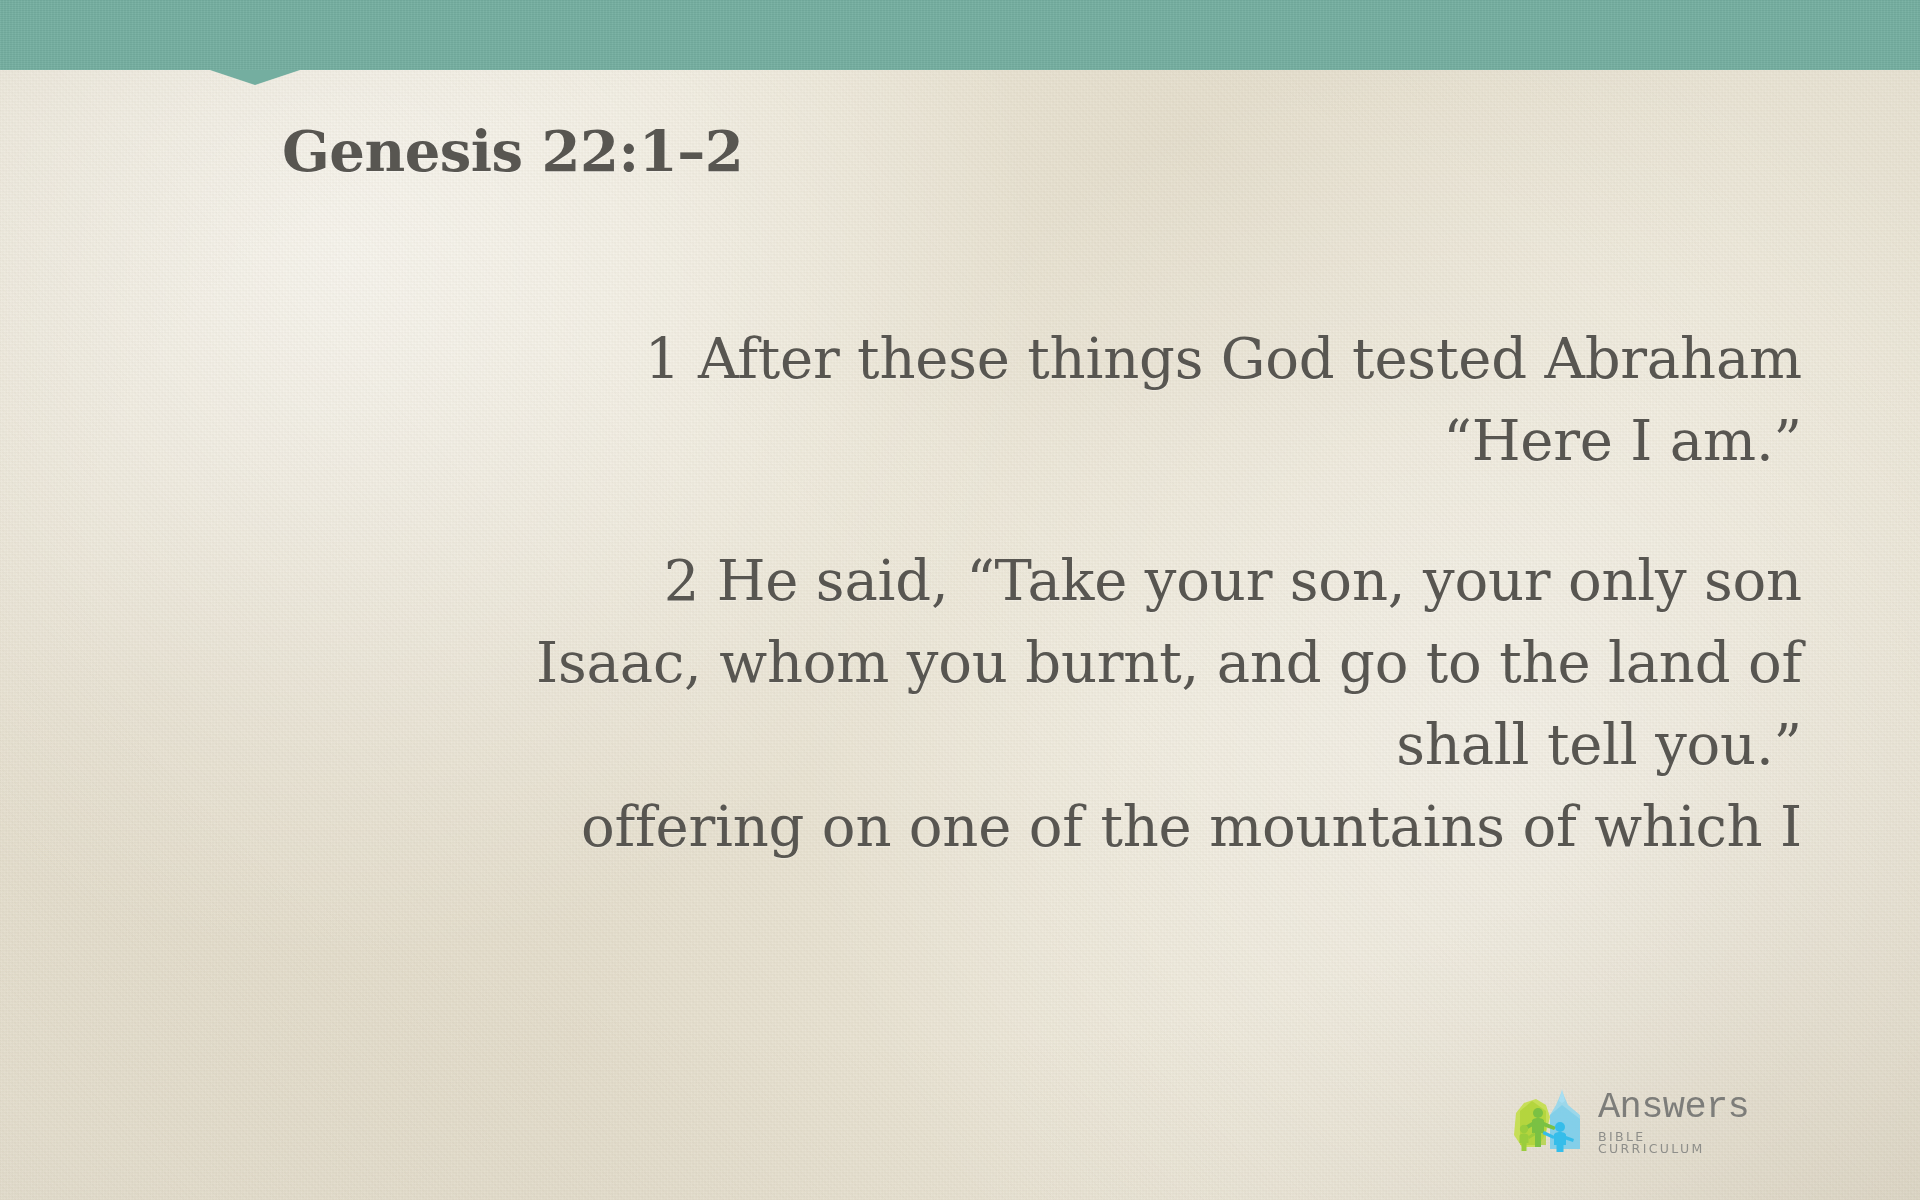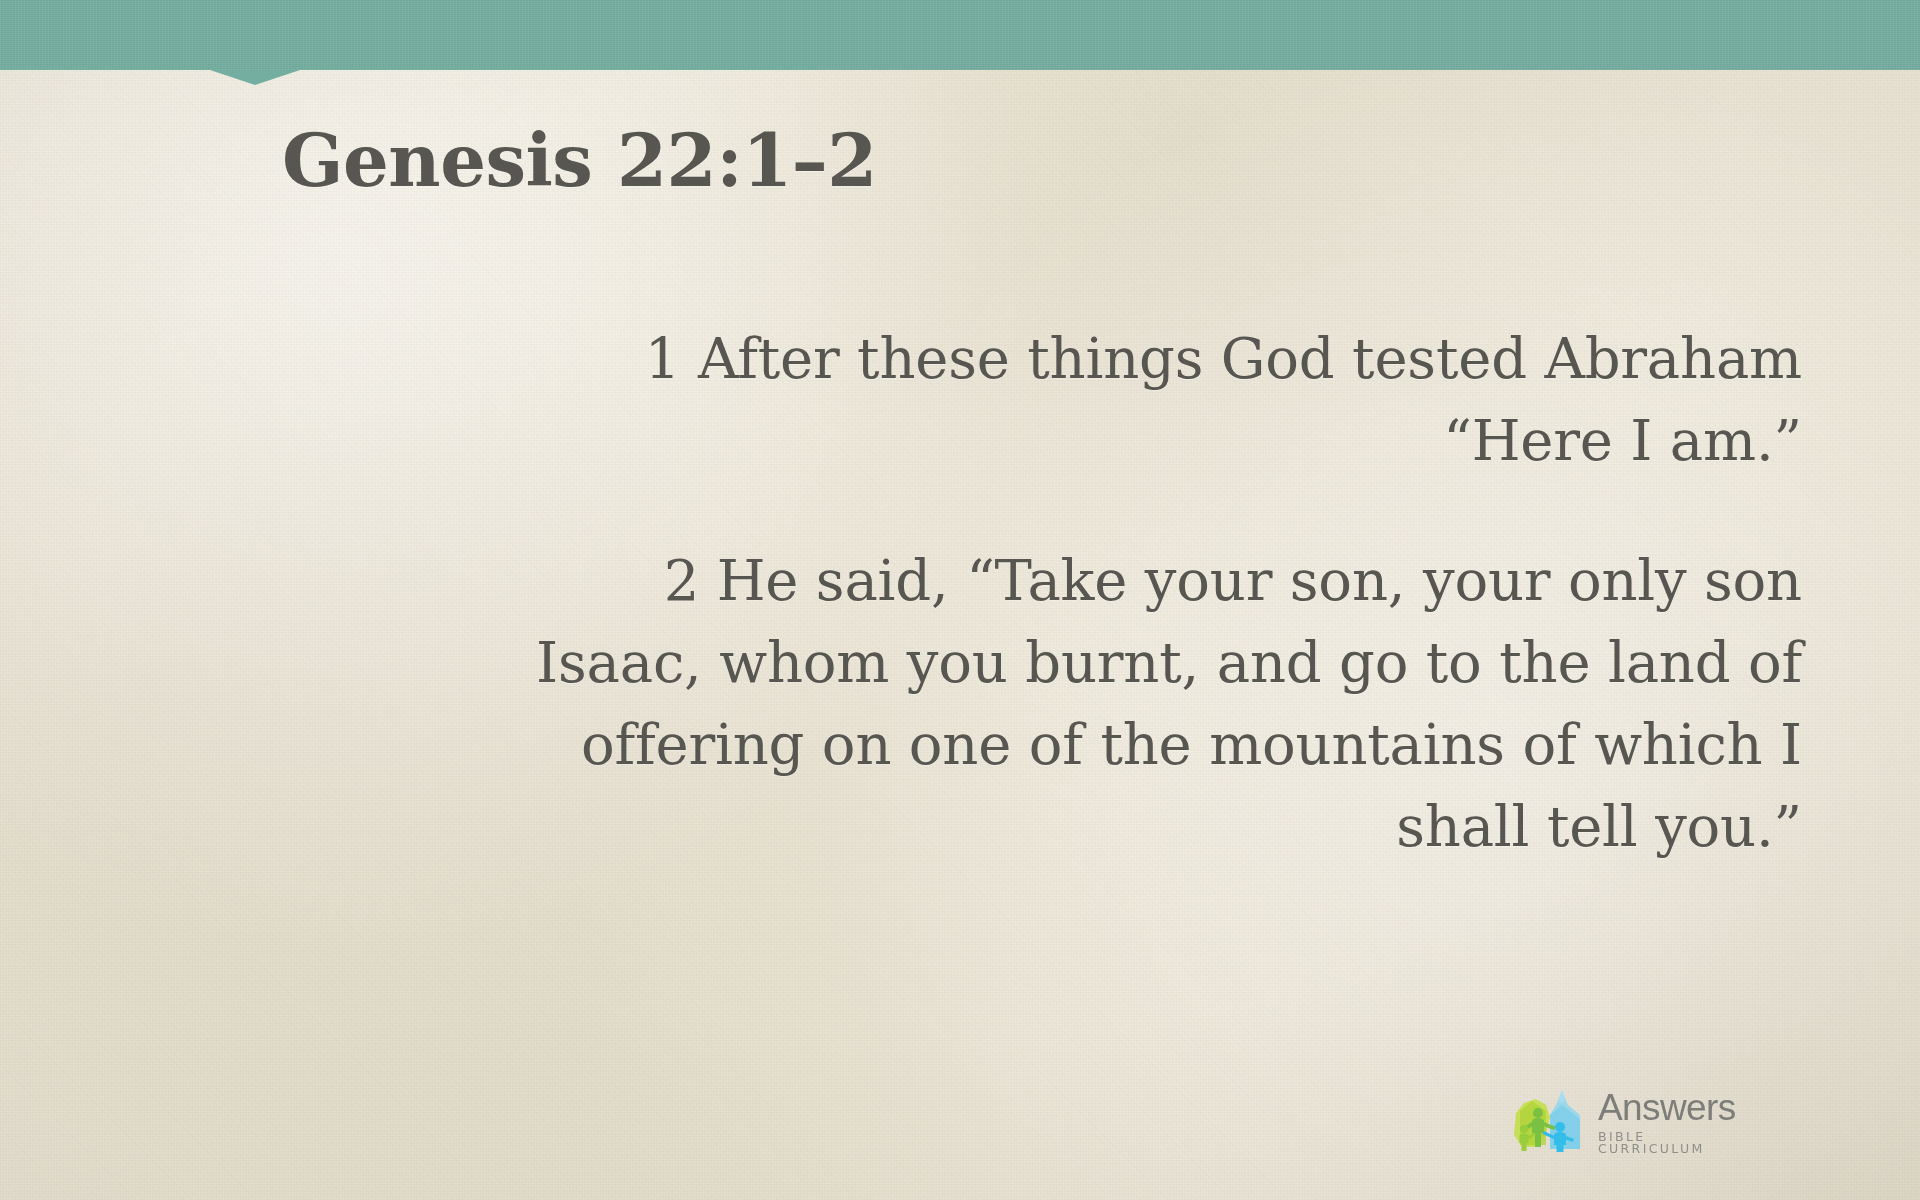--- a/index.html
+++ b/index.html
@@ -100,21 +100,21 @@
   }
 
   
   .slide-title {
     position: absolute;
     left: 282px;
     top: 118px;
     margin: 0;
     font-family: "DejaVu Serif", "Liberation Serif", serif;
     font-weight: bold;
-    font-size: 72px;
+    font-size: 56px;
     letter-spacing: -0.5px;
     color: #585651;
     text-shadow: 0 1px 0 rgba(255,255,255,0.32);
     white-space: nowrap;
   }
 
   
   .scripture-body {
     position: absolute;
     left: 282px;
@@ -160,21 +160,21 @@
     width: 78px;
     height: 66px;
   }
   .abc-logo-text {
     margin-left: 8px;
     display: flex;
     flex-direction: column;
     justify-content: center;
   }
   .abc-wordmark {
-    font-family: Liberation Sans, sans-serif;
+    font-family: Liberation Mono, monospace;
     font-size: 37px;
     font-weight: normal;
     color: #7d7d7a;
     line-height: 1;
     letter-spacing: -0.6px;
   }
   .abc-tagline {
     font-family: "DejaVu Sans", "Liberation Sans", sans-serif;
     font-size: 12.5px;
     font-weight: normal;
@@ -201,22 +201,22 @@
   <div class="scripture-body">
 
     <p class="verse-paragraph">
       <span class="verse-line">1 After these things God tested Abraham</span>
       <span class="verse-line">“Here I am.”</span>
     </p>
 
     <p class="verse-paragraph">
       <span class="verse-line">2 He said, “Take your son, your only son</span>
       <span class="verse-line">Isaac, whom you burnt, and go to the land of</span>
+      <span class="verse-line">shall tell you.”</span>
       <span class="verse-line">offering on one of the mountains of which I</span>
-      <span class="verse-line">shall tell you.”</span>
     </p>
 
   </div>
 
   <div class="abc-logo">
 
     <div class="abc-logo-mark">
       <svg viewBox="0 0 78 66" xmlns="http://www.w3.org/2000/svg">
 
         <path d="M50 2 L56 16 L68 26 L68 60 L38 60 L38 26 L44 16 Z" fill="#8fd6ef" opacity="0.85"></path>

